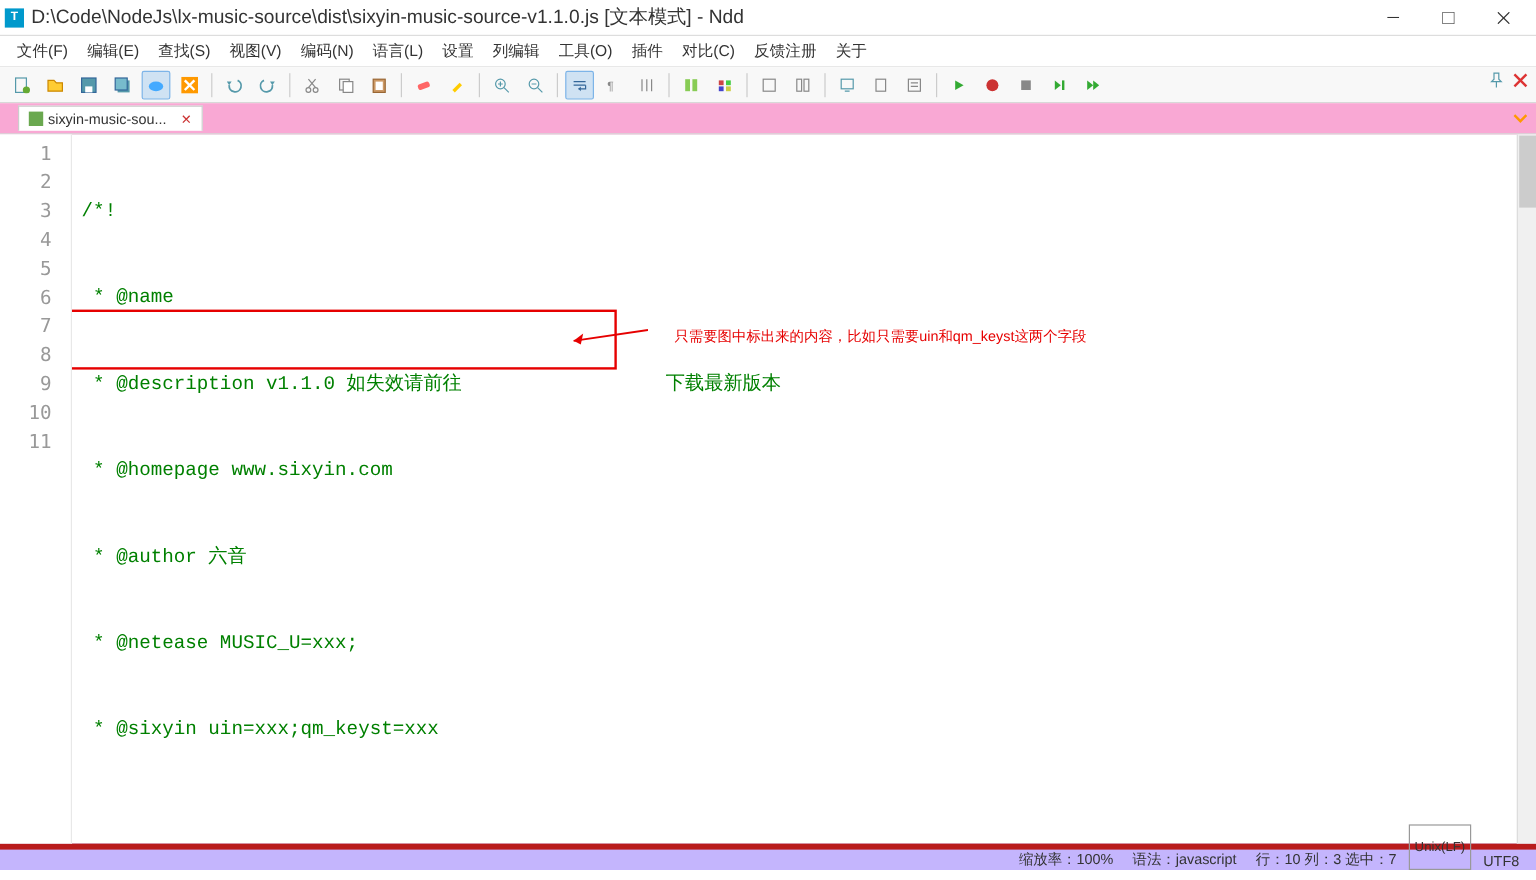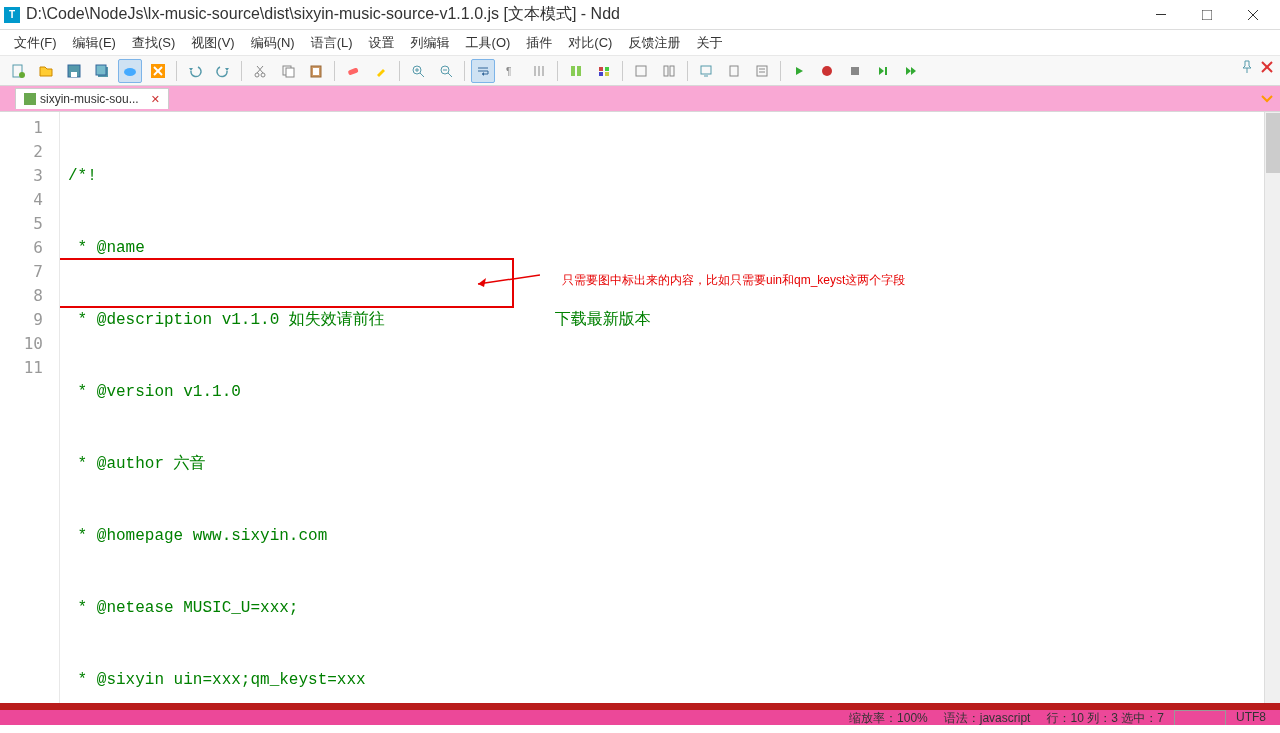--- a/index.html
+++ b/index.html
@@ -23,21 +23,21 @@
 .gutter { width: 60px; background: #fff; border-right: 1px solid #e8e8e8; text-align: right; font-family: Consolas, monospace; font-size: 16px; color: #999; padding-top: 4px; }
 .gutter .ln { height: 24px; padding-right: 16px; line-height: 24px; }
 .codearea { flex: 1; font-family: Consolas, "Courier New", monospace; font-size: 16px; line-height: 24px; padding: 4px 0 0 8px; position: relative; white-space: pre; overflow: hidden; }
 .codeline { height: 24px; white-space: pre; }
 .comment { color: #008000; }
 .scrollv { position: absolute; right: 0; top: 0; width: 16px; height: 100%; background: #f0f0f0; border-left: 1px solid #ddd; }
 .scrollthumb { width: 14px; height: 60px; background: #ccc; margin: 1px; }
 .redbox { position: absolute; border: 2px solid #e60000; pointer-events: none; }
 .arrow { position: absolute; pointer-events: none; }
 .anntxt { position: absolute; color: #e60000; font-size: 12px; font-family: "Microsoft YaHei", sans-serif; }
-.statusbar { display: flex; height: 22px; align-items: flex-start; padding: 0 8px; border-top: 7px solid #b91c1c; background: #ec4899; font-size: 12px; justify-content: flex-end; gap: 4px; }
+.statusbar { display: flex; height: 22px; align-items: flex-end; padding: 0 8px; border-top: 5px solid #b91c1c; background: #c4b5fd; font-size: 12px; justify-content: flex-end; gap: 4px; }
 .statusbar .sitem { padding: 0 6px; }
 .statusbar .sbox { border: 1px solid #999; padding: 12px 4px; font-size: 11px; }
 .pinexit { position: absolute; right: 6px; top: 60px; display: flex; gap: 6px; }
 .chevdown { position: absolute; right: 6px; top: 92px; }
 </style>
 </head>
 <body>
 
 <div class="titlebar">
   <div class="icon">T</div>
@@ -304,23 +304,22 @@
     <div class="ln">7</div>
     <div class="ln">8</div>
     <div class="ln">9</div>
     <div class="ln">10</div>
     <div class="ln">11</div>
   </div>
   <div class="codearea">
     <div class="codeline"><span class="comment">/*!</span></div>
     <div class="codeline"><span class="comment"> * @name </span></div>
     <div class="codeline"><span class="comment"> * @description v1.1.0 如失效请前往</span><span style="display:inline-block;width:170px"></span><span class="comment">下载最新版本</span></div>
-    <div class="codeline"><span class="comment"> * @version v1.1.0</span></div>
+    <div class="codeline"><span class="comment"> * @homepage www.sixyin.com</span></div>
     <div class="codeline"><span class="comment"> * @author 六音</span></div>
-    <div class="codeline"><span class="comment"> * @homepage www.sixyin.com</span></div>
     <div class="codeline"><span class="comment"> * @netease MUSIC_U=xxx;</span></div>
     <div class="codeline"><span class="comment"> * @sixyin uin=xxx;qm_keyst=xxx</span></div>
     
     
     
 
     <div class="redbox" style="left:-6px; top:146px; width:460px; height:50px;"></div>
     <svg class="arrow" style="left:410px; top:158px;" width="70" height="20">
         <line x1="70" y1="5" x2="8" y2="14" stroke="#e60000" stroke-width="1.5"></line>
         <path d="M8 14 l8 -6 l-2 9 z" fill="#e60000"></path>

